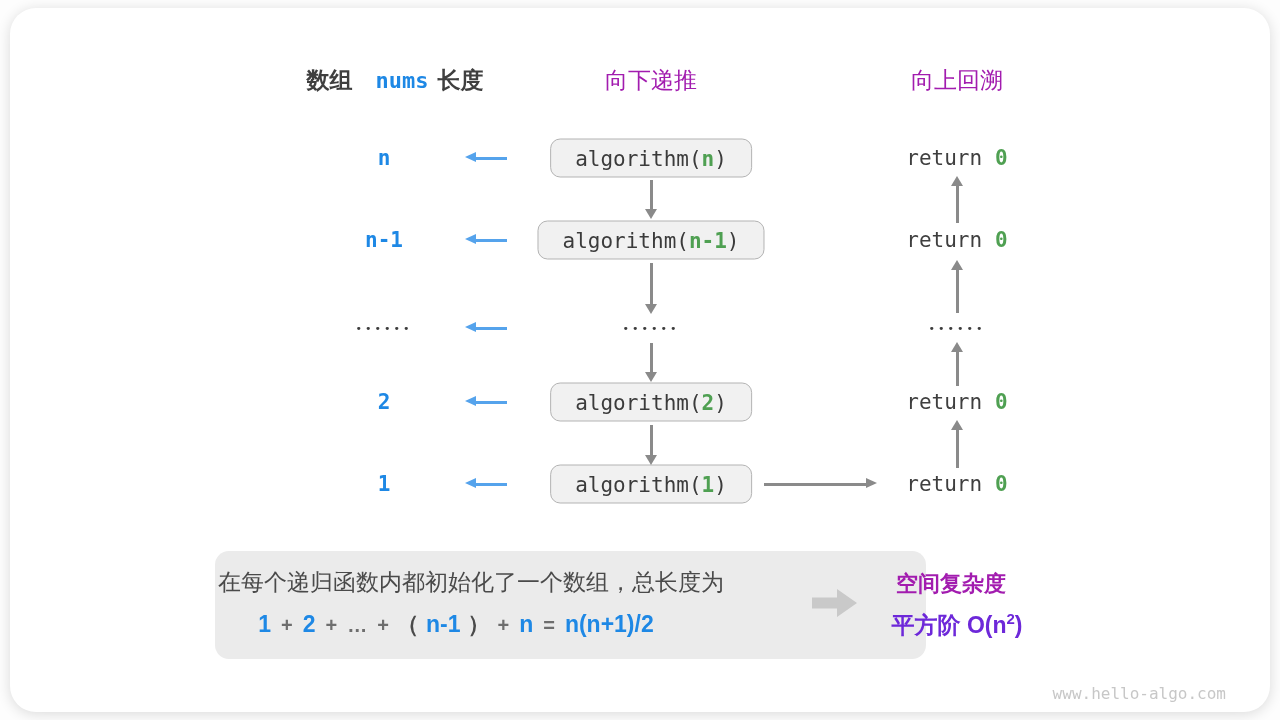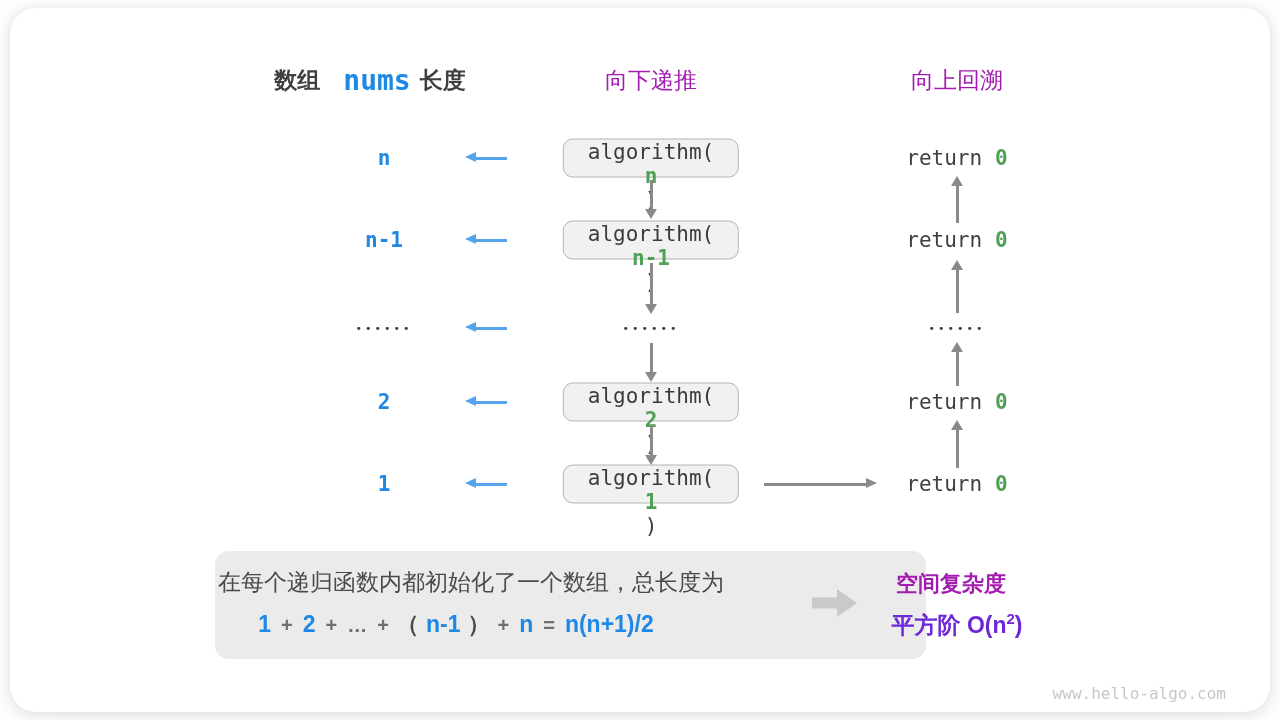--- a/index.html
+++ b/index.html
@@ -3,27 +3,27 @@
 <meta charset="utf-8">
 <style>
   html,body{margin:0;padding:0;background:#ffffff;}
   .stage{position:relative;width:1280px;height:720px;font-family:"Liberation Sans",sans-serif;overflow:hidden;background:#fdfdfd;}
   .card{position:absolute;left:10px;top:8px;right:10px;bottom:8px;background:#ffffff;border-radius:26px;box-shadow:0 2px 14px rgba(0,0,0,0.14);}
   .center{position:absolute;transform:translate(-50%,-50%);white-space:nowrap;}
 
   
   .hdr{font-size:23px;font-weight:bold;color:#3f3f3f;display:flex;align-items:center;gap:9px;}
   .hdr-gray{font-size:23px;font-weight:normal;color:#a21caf;}
-  .code-blue{font-family:"DejaVu Sans Mono",monospace;font-size:28px;font-weight:bold;color:#1E88E5;margin-left:14px;}
+  .code-blue{font-family:"DejaVu Sans Mono",monospace;font-size:22px;font-weight:bold;color:#1E88E5;margin-left:14px;}
 
   
   .len-label{font-family:"DejaVu Sans Mono",monospace;font-size:21px;font-weight:bold;color:#1E88E5;}
 
   
-  .call-box{position:absolute;left:641px;transform:translate(-50%,-50%);display:flex;align-items:center;height:37px;padding:0 24px;background:#f1f1f1;border:1.5px solid #b3b3b3;border-radius:10px;font-family:"DejaVu Sans Mono",monospace;font-size:21px;color:#3b3b3b;flex-direction:column;}
+  .call-box{position:absolute;left:641px;transform:translate(-50%,-50%);display:flex;align-items:center;height:37px;padding:0 24px;background:#f1f1f1;border:1.5px solid #b3b3b3;border-radius:10px;font-family:"DejaVu Sans Mono",monospace;font-size:21px;color:#3b3b3b;}
   .arg{color:#4FA052;font-weight:bold;}
 
   
   .ret{font-family:"DejaVu Sans Mono",monospace;font-size:21px;color:#3f3f3f;}
   .ret-val{color:#4FA052;font-weight:bold;margin-left:0.62em;}
 
   
   .dots{font-size:11px;letter-spacing:3px;color:#3b3b3b;font-family:"DejaVu Sans",sans-serif;}
 
   
@@ -51,21 +51,21 @@
   .result-value sup{font-size:15px;line-height:0;}
 
   .watermark{position:absolute;right:44px;top:676px;font-family:"DejaVu Sans Mono",monospace;font-size:16px;color:#c7c7c7;}
 </style>
 </head>
 <body>
 
 <div class="stage">
   <div class="card">
 
-    <div class="center hdr" style="left:360px;top:72px;">
+    <div class="center hdr" style="left:385px;top:72px;">
       <span>数组</span>
         <span class="code-blue">nums</span>
         <span>长度</span>
     </div>
     <div class="center hdr-gray" style="left:641px;top:72px;">向下递推</div>
     <div class="center hdr-gray" style="left:947px;top:72px;">向上回溯</div>
 
     <div class="center len-label" style="left:374px;top:150px;">n</div>
     <div class="center len-label" style="left:374px;top:232px;">n-1</div>
     <div class="center dots" style="left:374px;top:320px;">••••••</div>

